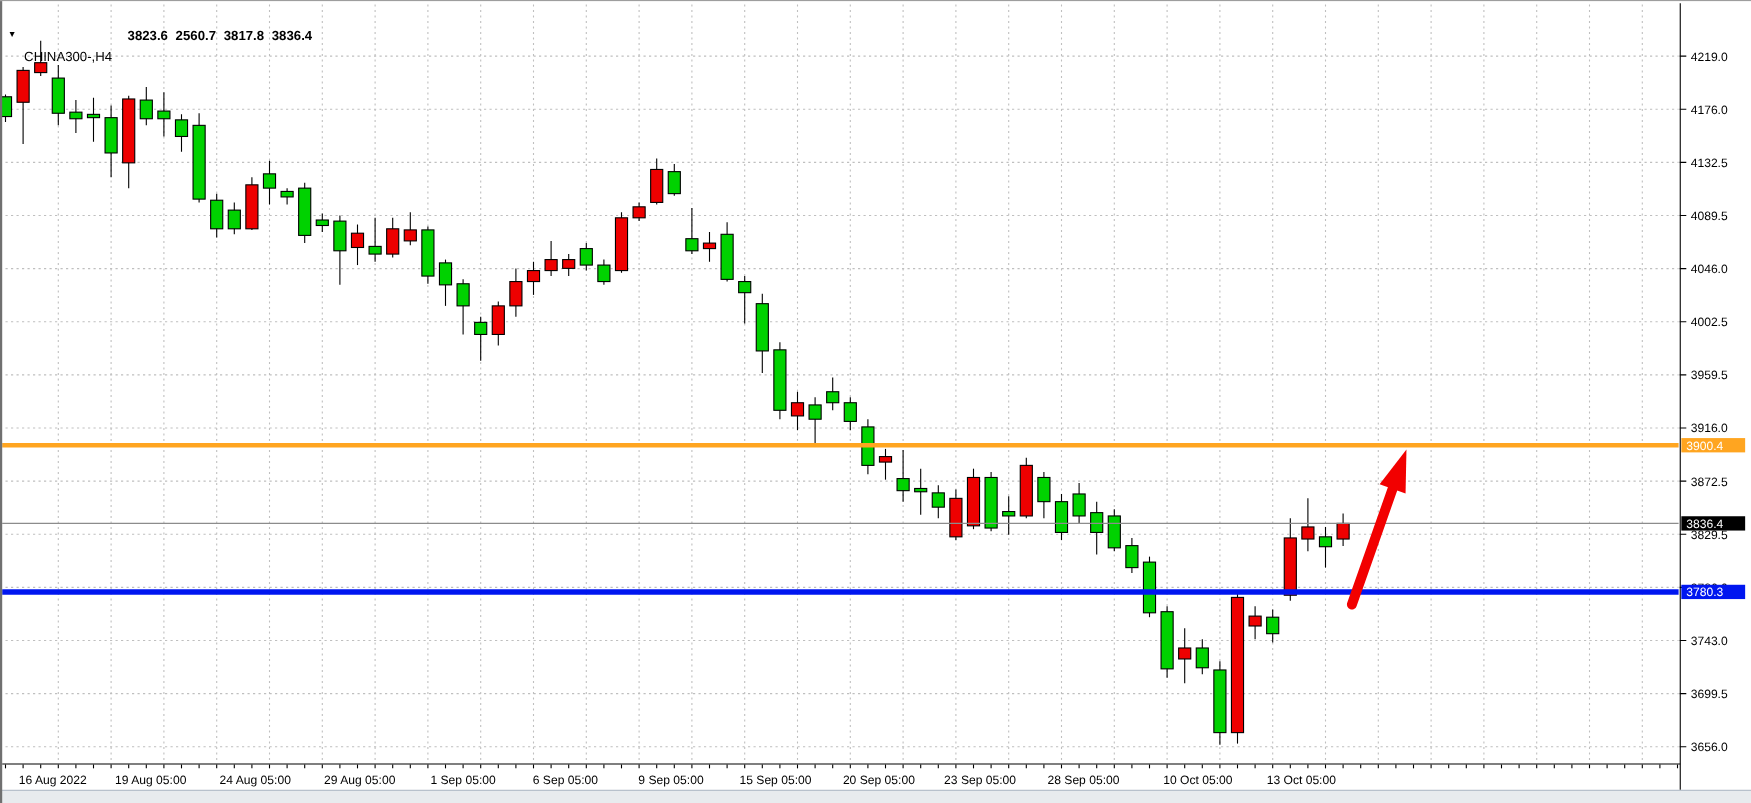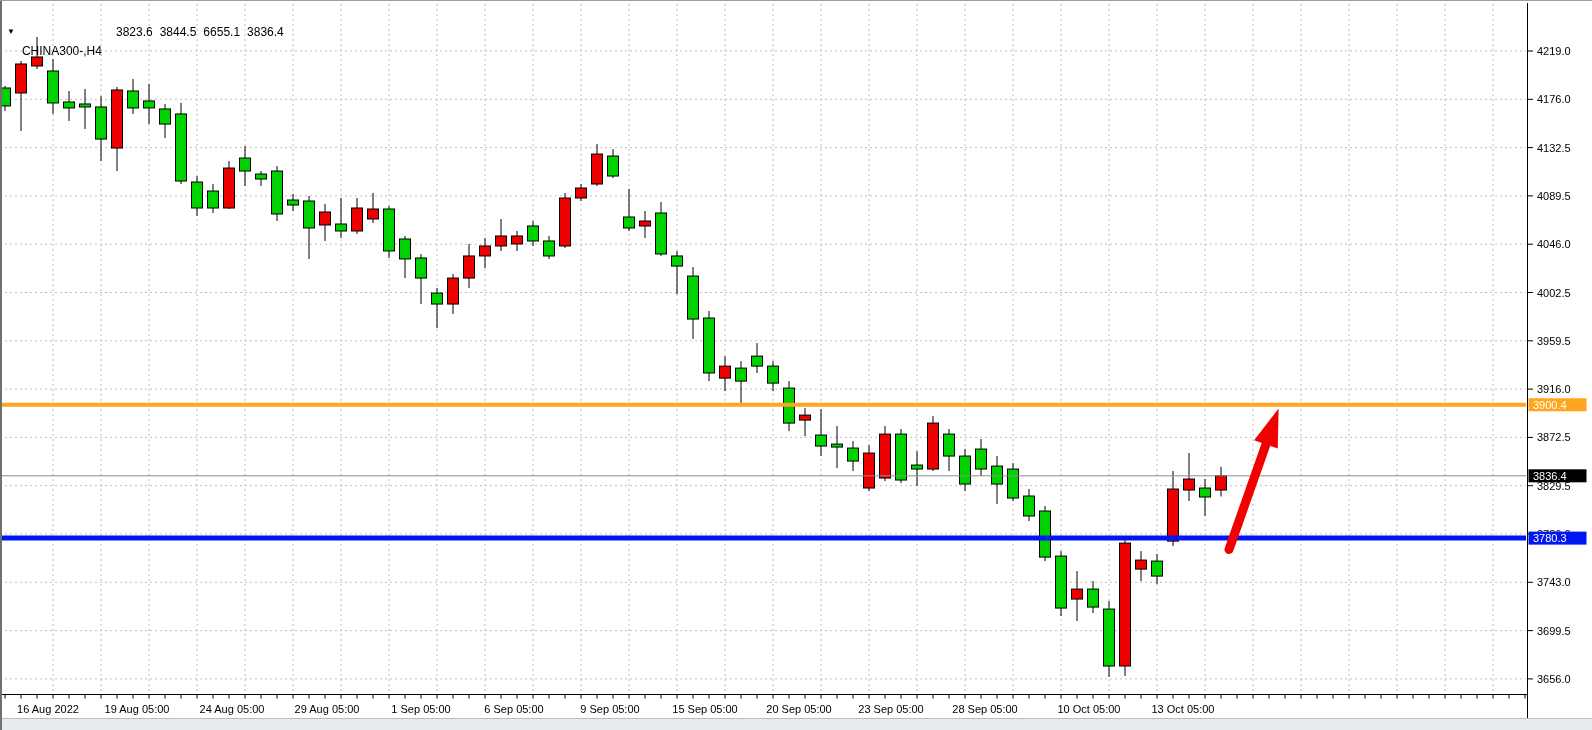--- a/index.html
+++ b/index.html
@@ -5,21 +5,21 @@
   html,body{margin:0;padding:0;background:#fff;}
   body{width:1592px;height:730px;overflow:hidden;position:relative;
        font-family:"Liberation Sans",sans-serif;border-top:1px solid #9e9e9e;box-sizing:border-box;}
   #left-edge{position:absolute;left:0;top:0;width:2px;height:730px;background:#707070;z-index:30;}
   #chart-wrap{position:absolute;left:0;top:0;width:1388px;height:730px;}
   svg{display:block;}
   #header{position:absolute;left:7px;top:4px;display:flex;align-items:center;
           font-size:12px;color:#000;z-index:20;white-space:pre;}
   #header .tri{font-size:8px;margin-right:7px;cursor:pointer;line-height:12px;}
   #header .sym{margin-right:14px;margin-top:39px;}
-  #header .v{margin-right:7px;}
+  #header .v{margin-right:7px;font-weight:bold;}
   #bottom-strip{position:absolute;left:0;bottom:0;width:1592px;height:11px;
                 background:#e8ebee;border-top:1px solid #b3bdc8;z-index:10;}
   text{font-family:"Liberation Sans",sans-serif;}
 </style>
 </head>
 <body>
 
 <div id="left-edge"></div>
 
 <div id="chart-wrap">
@@ -543,18 +543,18 @@
         <line x1="1229" y1="548.5448275862068" x2="1267.3184199422158" y2="439.60479246962075" stroke="#f20000" stroke-width="9" stroke-linecap="round"></line>
         <polygon points="1278.6,407.53103448275857 1277.7829980188228,447.5258154893193 1254.1993524402476,439.2305360350662" fill="#f20000"></polygon>
       </g>
     </svg>
 </div>
 
 <div id="header">
   <span class="tri">▼</span>
   <span class="sym">CHINA300-,H4</span>
   <span class="v">3823.6</span>
-  <span class="v">3844.5</span>
-  <span class="v">6655.1</span>
+  <span class="v">2560.7</span>
+  <span class="v">3817.8</span>
   <span class="v">3836.4</span>
 </div>
 
 <div id="bottom-strip"></div>
 
 </body></html>

